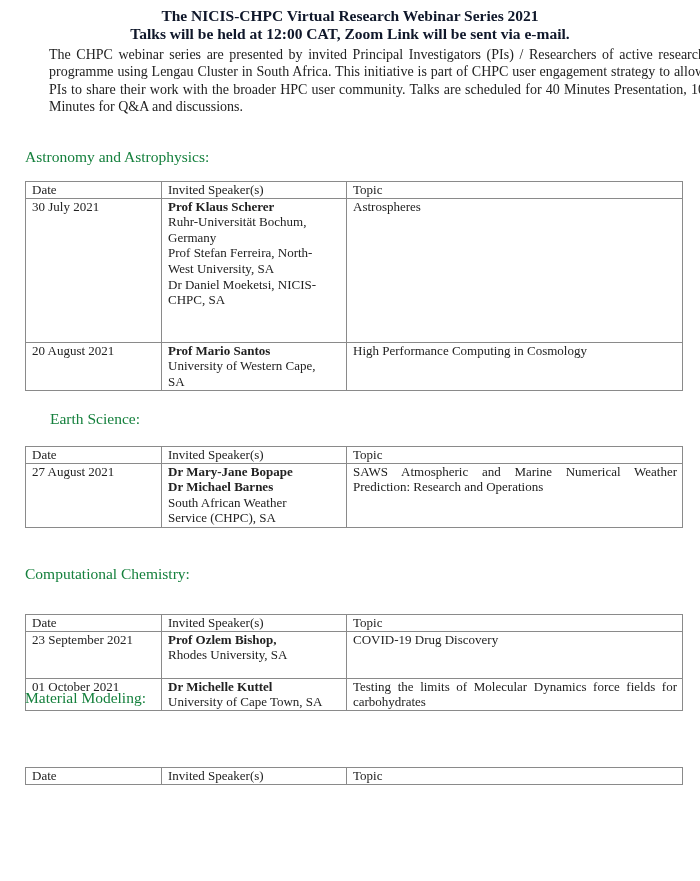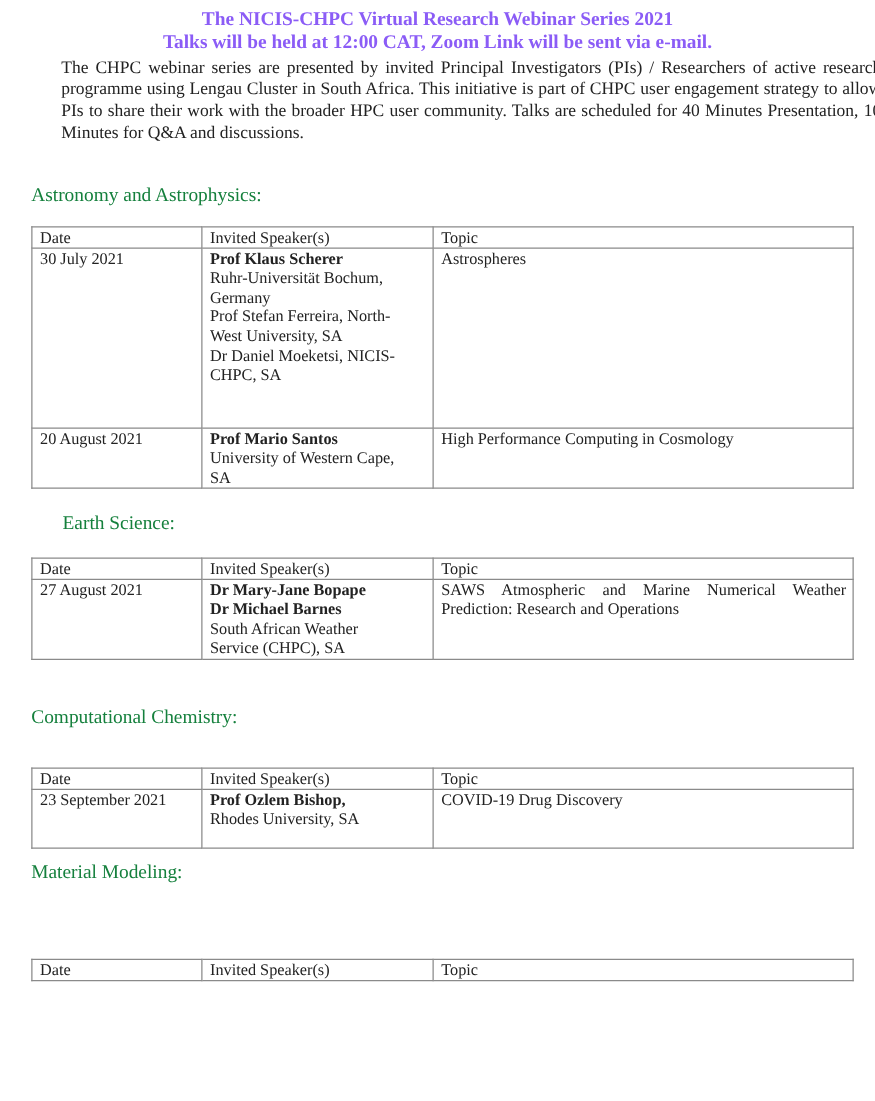--- a/index.html
+++ b/index.html
@@ -3,21 +3,21 @@
 <meta charset="utf-8">
 <style>
   html, body { margin: 0; padding: 0; background: #ffffff; }
   body {
     width: 700px; height: 881px; overflow: hidden; position: relative;
     font-family: "Liberation Serif", "DejaVu Serif", serif;
     color: #1a1a1a;
   }
   .title {
     position: absolute; left: 0; width: 700px; text-align: center;
-    font-weight: bold; font-size: 15.5px; line-height: 19px; color: #8b5cf6;
+    font-weight: bold; font-size: 15.5px; line-height: 19px; color: #0f172a;
   }
   #t1 { top: 6px; }
   #t2 { top: 24px; }
   .intro {
     position: absolute; left: 25px; top: 46px; width: 656px;
     font-size: 14px; line-height: 17.4px; text-align: justify; color: #222; margin-left: 24px;
   }
   .section {
     position: absolute; left: 25px; font-size: 15.5px; line-height: 18px; color: #15803d;
   }
@@ -124,20 +124,28 @@
     <td>Topic</td>
   </tr>
   <tr style="height:47px;margin-top:21px;">
     <td>23 September 2021</td>
     <td>
       <span class="b">Prof Ozlem Bishop,</span>
       <span class="l">Rhodes University, SA</span>
     </td>
     <td>COVID-19 Drug Discovery</td>
   </tr>
+  <tr style="height:32px;">
+    <td>01 October 2021</td>
+    <td>
+      <span class="b">Dr Michelle Kuttel</span>
+      <span class="l">University of Cape Town, SA</span>
+    </td>
+    <td class="just">Testing the limits of Molecular Dynamics force fields for carbohydrates</td>
+  </tr>
 </tbody>
   </table>
 
 <div class="section" style="top:689px;font-family:Liberation Serif, serif;">Material Modeling:</div>
 <table class="sched" style="top:767px;">
   <colgroup>
       <col class="c1">
       <col class="c2">
       <col class="c3">
     </colgroup>

